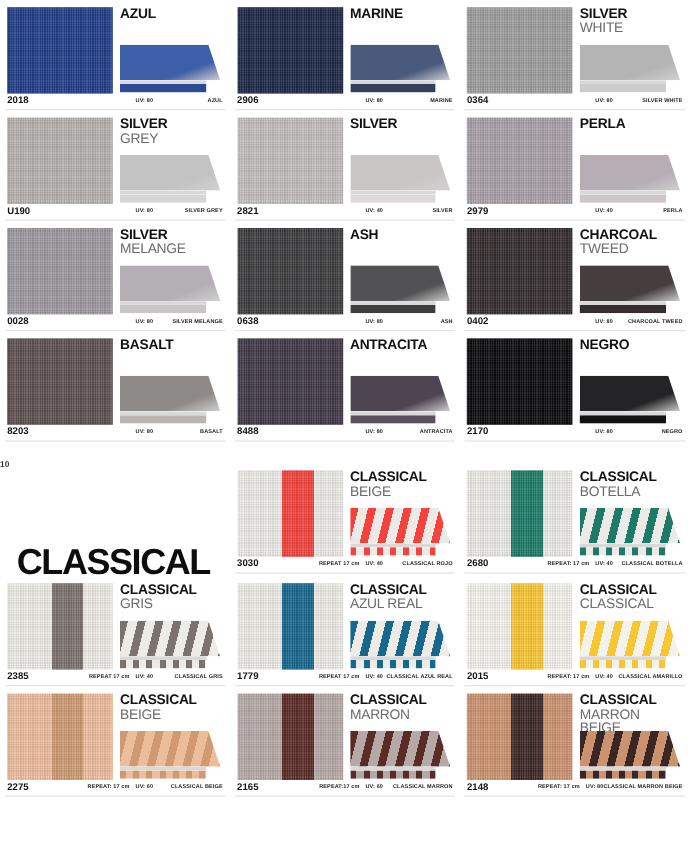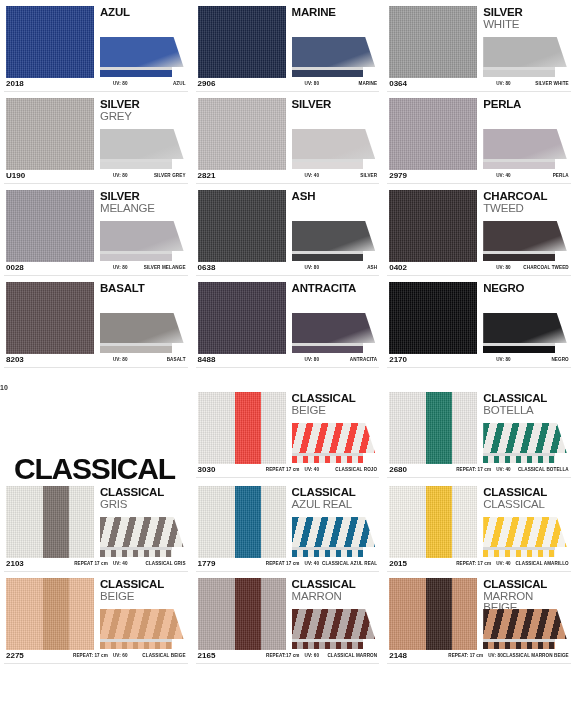--- a/index.html
+++ b/index.html
@@ -498,21 +498,21 @@
                     <div class="surf" style="background: repeating-linear-gradient(90deg, rgb(124, 114, 110) 0px, rgb(124, 114, 110) 5px, rgb(236, 235, 230) 5px, rgb(236, 235, 230) 11px); transform: skewX(-14deg) scale(1.35); transform-origin: left top;"></div>
                   </div>
                   <div class="awn-shadow"></div>
                   <div class="awn-val">
                     <div class="surf" style="background: repeating-linear-gradient(90deg, rgb(124, 114, 110) 0px, rgb(124, 114, 110) 5px, rgb(236, 235, 230) 5px, rgb(236, 235, 230) 11px);"></div>
                   </div>
                 </div>
               </div>
             </div>
             <div class="meta">
-              <span class="code">2103</span>
+              <span class="code">2385</span>
               <span class="mid">
                 <span class="rep">REPEAT 17 cm</span>
                 <span class="uv">UV: 40</span>
               </span>
               <span class="full">CLASSICAL GRIS</span>
             </div>
             <div class="rule"></div>
           </div>
           <div class="card">
             <div class="card-inner">

